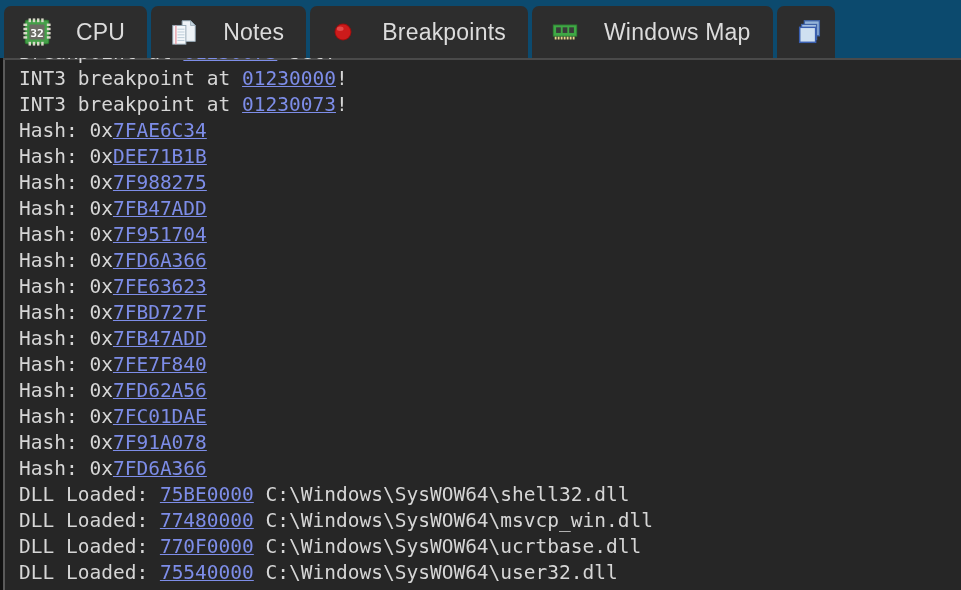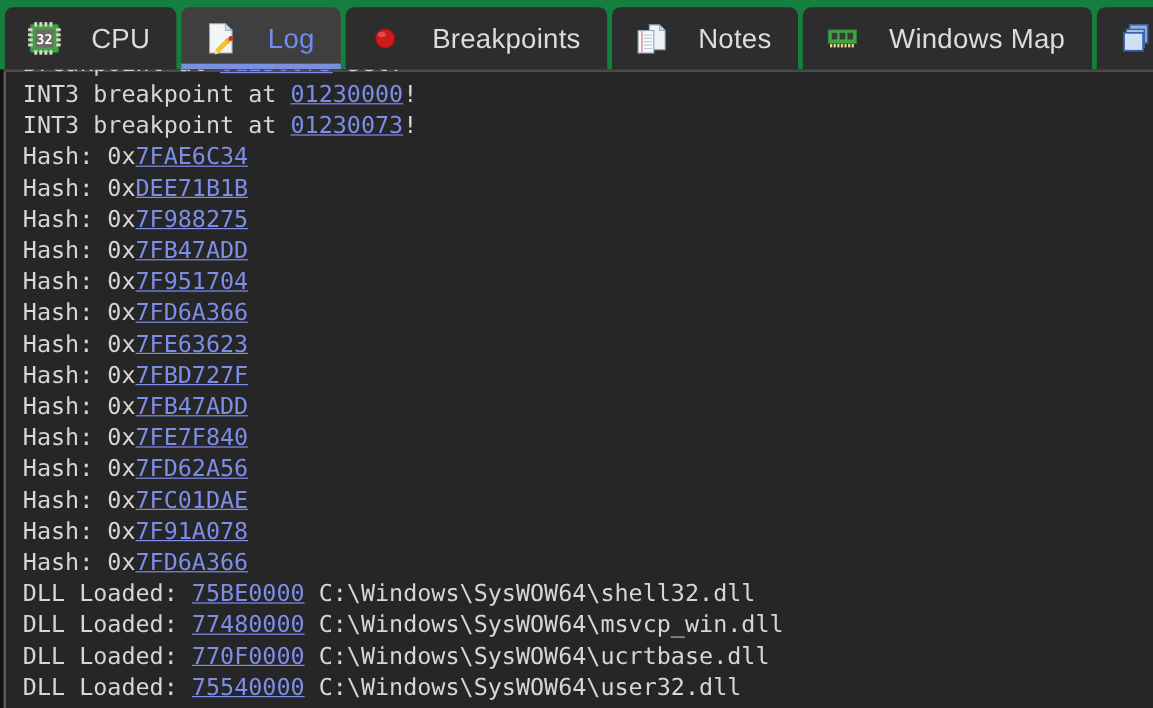--- a/index.html
+++ b/index.html
@@ -11,21 +11,21 @@
     width: 961px;
     height: 590px;
     overflow: hidden;
     font-family: "Liberation Sans", sans-serif;
   }
 
   
   .tabbar {
     position: relative;
     height: 58px;
-    background: #15803d;
+    background: #0c4a6e;
     display: flex;
     align-items: flex-end;
     padding-left: 4px;
     box-sizing: border-box;
     overflow: hidden;
   }
   .tab {
     height: 52px;
     display: flex;
     align-items: center;
@@ -147,57 +147,43 @@
             <rect x="26.5" y="7" width="4" height="2.6"></rect>
             <rect x="26.5" y="11.5" width="4" height="2.6"></rect>
             <rect x="26.5" y="16" width="4" height="2.6"></rect>
             <rect x="26.5" y="20.5" width="4" height="2.6"></rect>
           </g>
           <rect x="8" y="8" width="16" height="16" rx="1" fill="#6b6b63"></rect>
           <text x="16" y="21" font-family="DejaVu Sans Mono, monospace" font-size="12" font-weight="bold" fill="#ffffff" text-anchor="middle">32</text>
         </svg></span>
       <span class="tab-label">CPU</span>
     </div>
-    <div class="tab active">
-      <span class="tab-icon"><svg viewBox="0 0 32 32" width="30" height="30">
-          <path d="M6 3 h14 l6 6 v20 h-20 z" fill="#f2f6f8" stroke="#9fb0bb" stroke-width="1"></path>
-          <path d="M20 3 l6 6 h-6 z" fill="#cdd9e0" stroke="#9fb0bb" stroke-width="0.8"></path>
-          <g transform="rotate(-45 18 22)">
-            <rect x="10" y="20" width="14" height="4.4" fill="#f4c430"></rect>
-            <rect x="22.6" y="20" width="3" height="4.4" fill="#e8a33d"></rect>
-            <path d="M10 20 l-3.4 2.2 l3.4 2.2 z" fill="#e8e0c8"></path>
-            <path d="M7.4 21.2 l-0.8 1 l0.8 1 z" fill="#cf3030"></path>
-          </g>
-          <circle cx="25" cy="16" r="2.2" fill="#cf2b2b"></circle>
-        </svg></span>
-      <span class="tab-label">Log</span>
-    </div>
-    <div class="tab">
-      <span class="tab-icon"><svg viewBox="0 0 32 32" width="30" height="30">
-          <circle cx="16" cy="16" r="9" fill="#9b0f0f"></circle>
-          <circle cx="16" cy="16" r="8" fill="#cc1b1b"></circle>
-          <ellipse cx="13" cy="12.5" rx="3.6" ry="2.4" fill="#ea5a5a" opacity="0.75"></ellipse>
-        </svg></span>
-      <span class="tab-label">Breakpoints</span>
-    </div>
     <div class="tab">
       <span class="tab-icon"><svg viewBox="0 0 32 32" width="30" height="30">
           <path d="M14 4 h9 l5 5 v17 h-14 z" fill="#eef3f7" stroke="#93a6b3" stroke-width="1"></path>
           <path d="M23 4 l5 5 h-5 z" fill="#c8d6df" stroke="#93a6b3" stroke-width="0.8"></path>
           <rect x="4" y="9" width="14" height="20" fill="#f4f8fb" stroke="#93a6b3" stroke-width="1"></rect>
           <rect x="6.6" y="9" width="1.5" height="20" fill="#e8a0a8"></rect>
           <g stroke="#b9cad6" stroke-width="1">
             <line x1="9" y1="13" x2="16.5" y2="13"></line>
             <line x1="9" y1="16" x2="16.5" y2="16"></line>
             <line x1="9" y1="19" x2="16.5" y2="19"></line>
             <line x1="9" y1="22" x2="16.5" y2="22"></line>
             <line x1="9" y1="25" x2="16.5" y2="25"></line>
           </g>
         </svg></span>
       <span class="tab-label">Notes</span>
+    </div>
+    <div class="tab">
+      <span class="tab-icon"><svg viewBox="0 0 32 32" width="30" height="30">
+          <circle cx="16" cy="16" r="9" fill="#9b0f0f"></circle>
+          <circle cx="16" cy="16" r="8" fill="#cc1b1b"></circle>
+          <ellipse cx="13" cy="12.5" rx="3.6" ry="2.4" fill="#ea5a5a" opacity="0.75"></ellipse>
+        </svg></span>
+      <span class="tab-label">Breakpoints</span>
     </div>
     <div class="tab">
       <span class="tab-icon"><svg viewBox="0 0 32 32" width="30" height="30">
           <rect x="3" y="8" width="26" height="13" fill="#2e7d32"></rect>
           <rect x="4" y="9" width="24" height="11" fill="#3fa845"></rect>
           <rect x="6.5" y="11" width="5" height="6" fill="#3a3a3a"></rect>
           <rect x="13.5" y="11" width="5" height="6" fill="#3a3a3a"></rect>
           <rect x="20.5" y="11" width="5" height="6" fill="#3a3a3a"></rect>
           <g fill="#e5d58a">
             <rect x="5" y="21" width="2" height="3"></rect>

